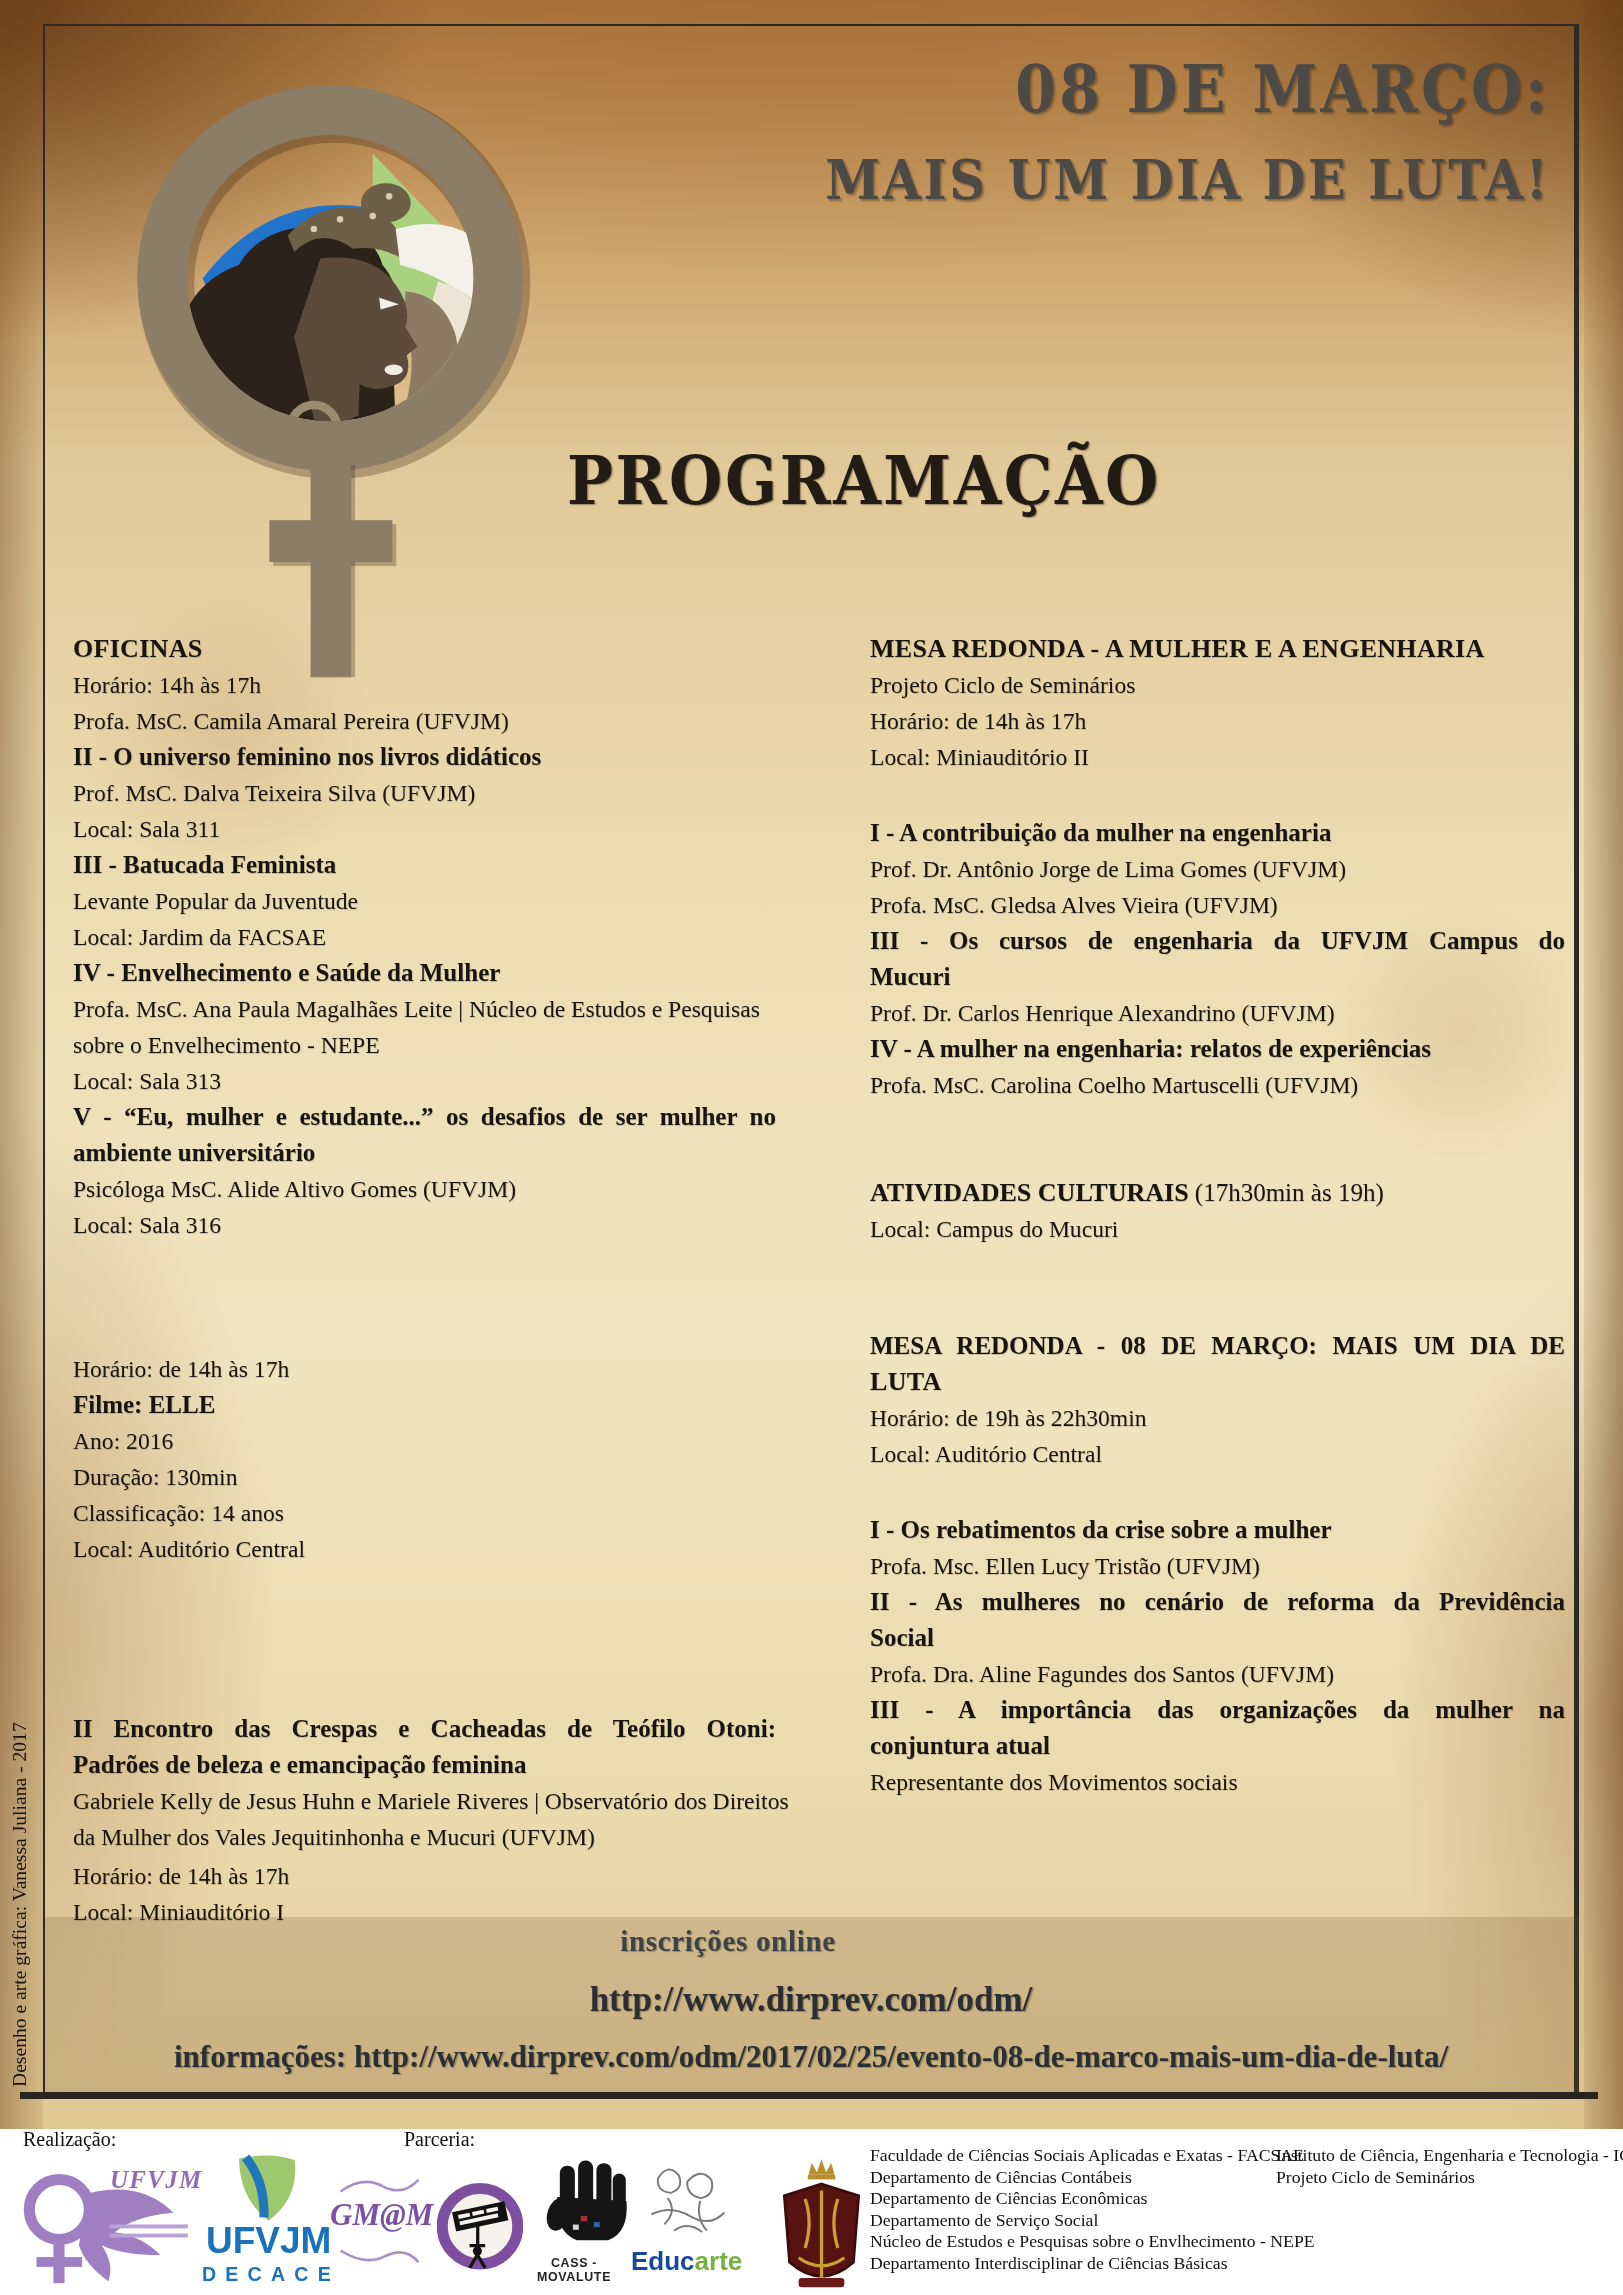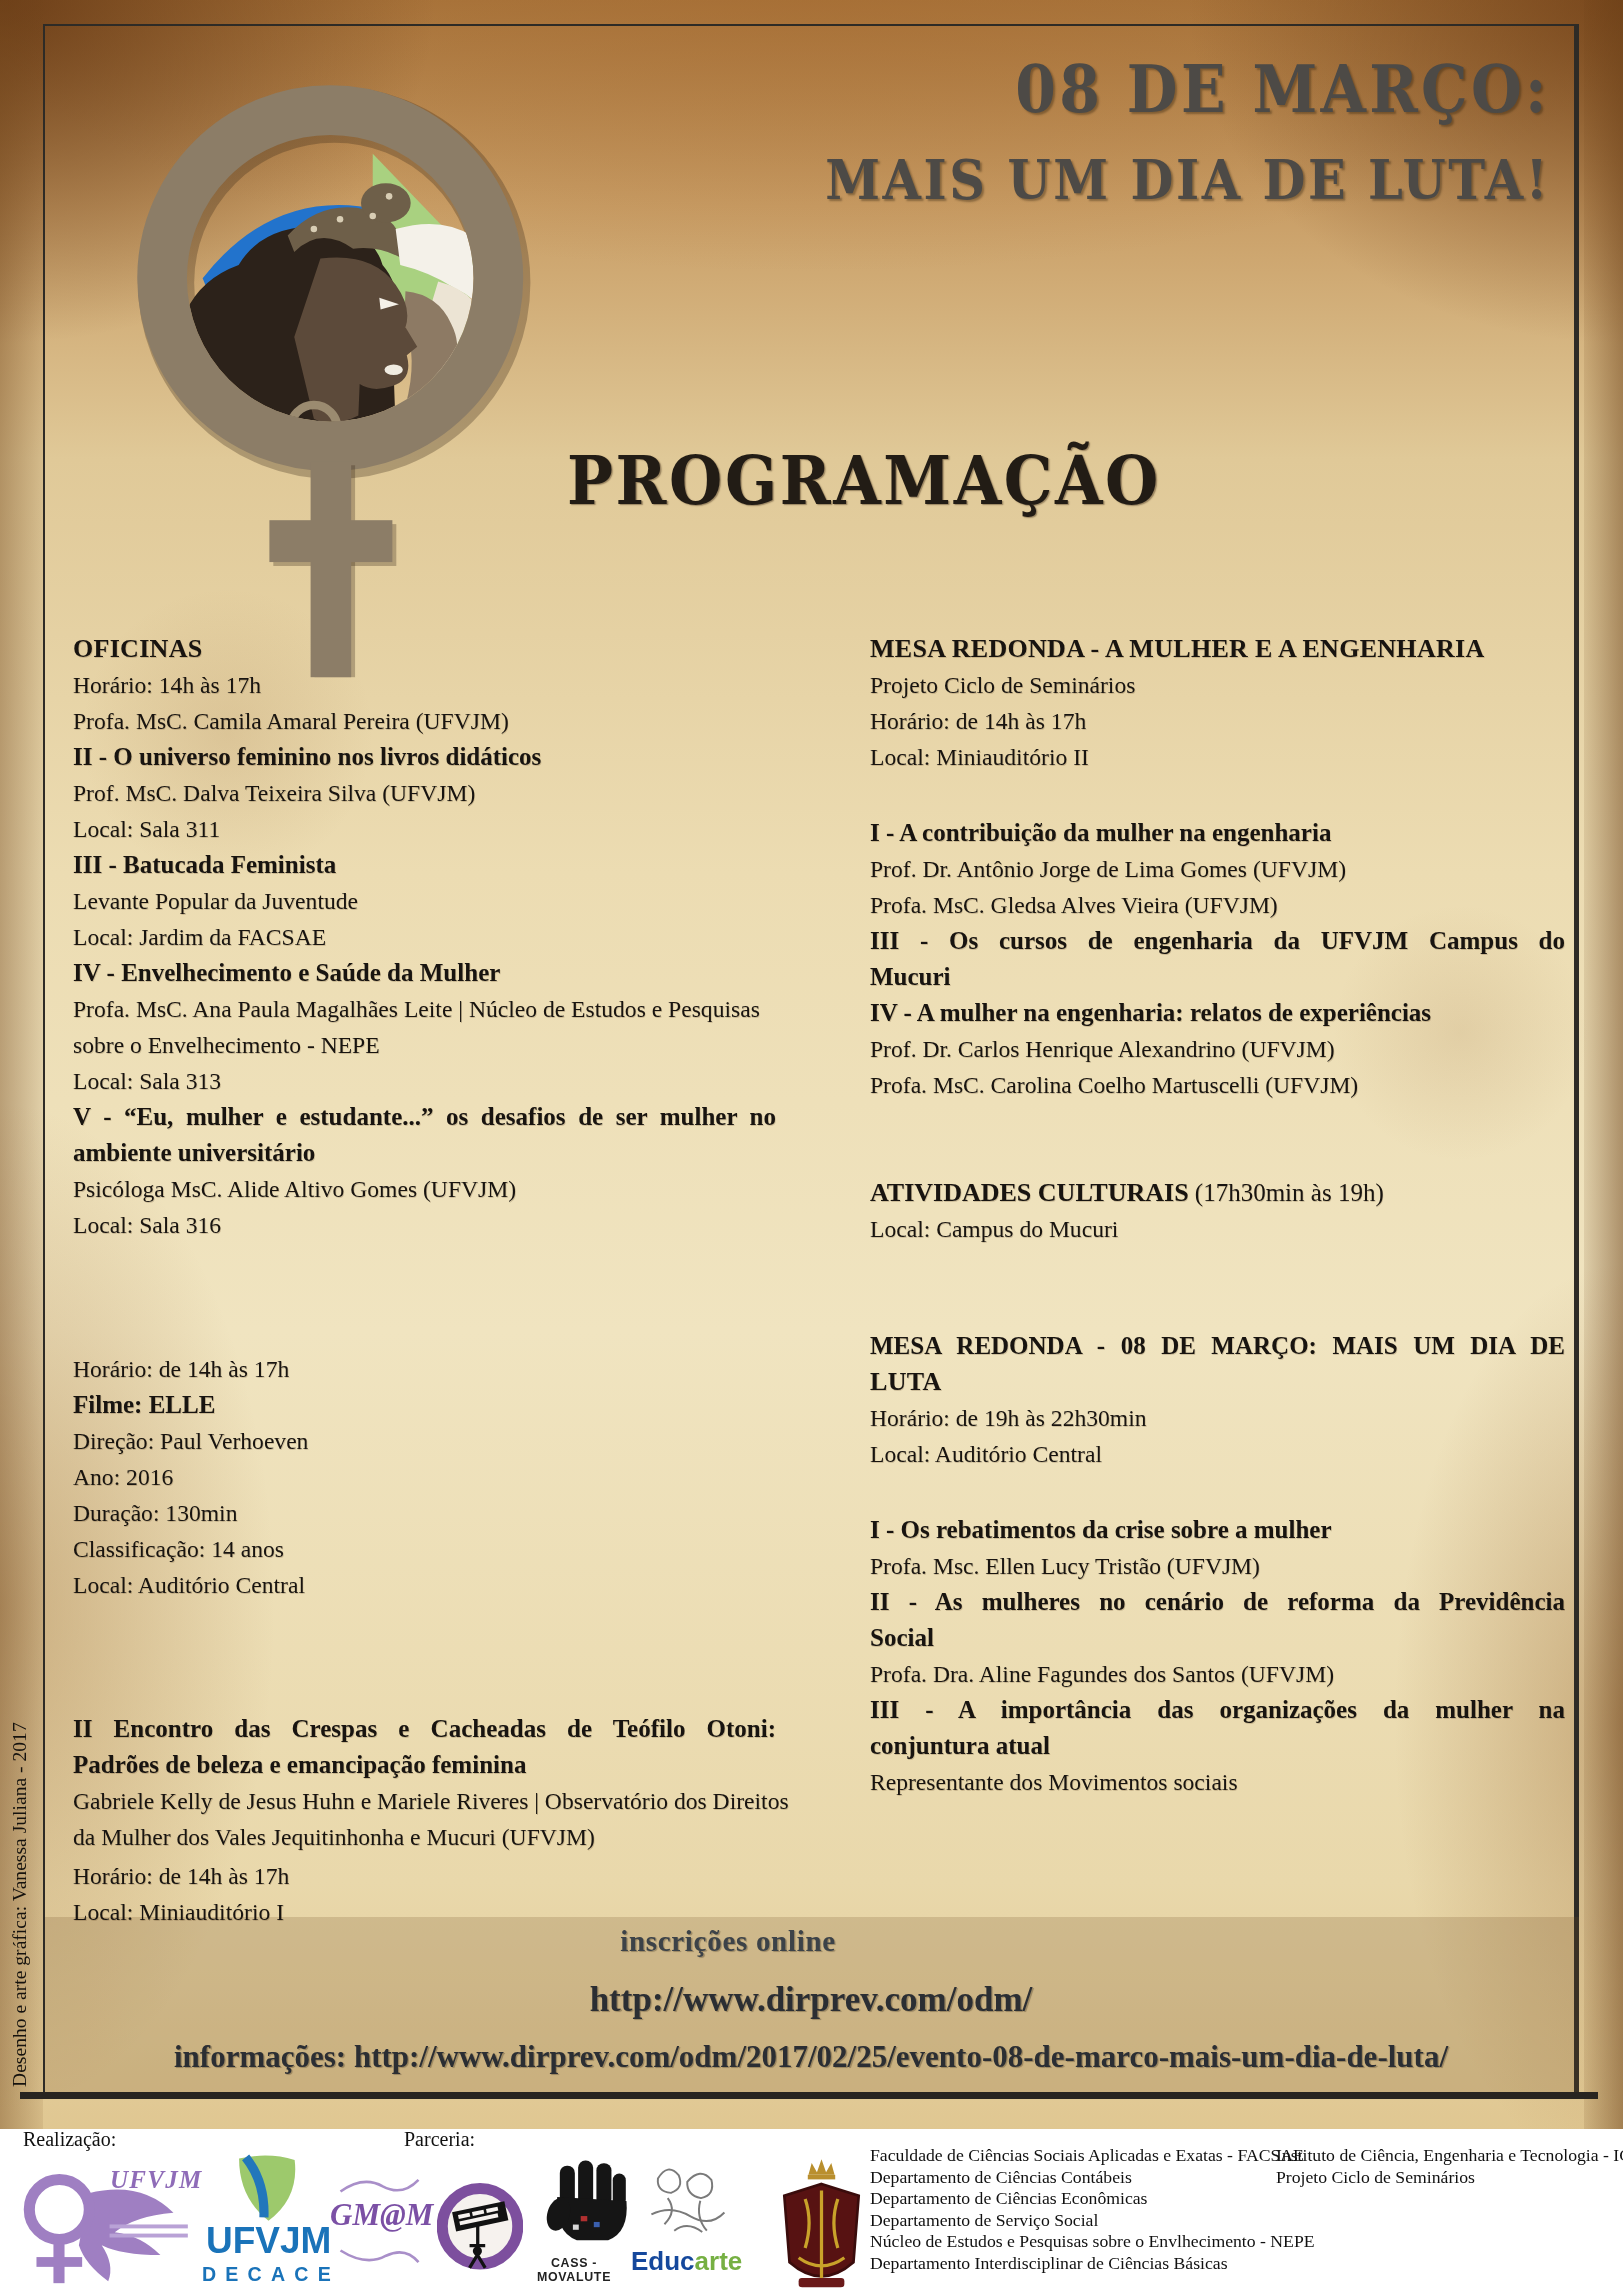--- a/index.html
+++ b/index.html
@@ -141,21 +141,20 @@
       <div class="line t">sobre o Envelhecimento - NEPE</div>
       <div class="line t">Local: Sala 313</div>
       <div class="line bj">V - “Eu, mulher e estudante...” os desafios de ser mulher no</div>
       <div class="line b">ambiente universitário</div>
       <div class="line t">Psicóloga MsC. Alide Altivo Gomes (UFVJM)</div>
       <div class="line t">Local: Sala 316</div>
     </div>
   <div class="section col-left" style="top:1351px;">
       <div class="line t">Horário: de 14h às 17h</div>
       <div class="line b">Filme: ELLE</div>
-      <div class="line t">Direção: Paul Verhoeven</div>
       <div class="line t">Ano: 2016</div>
       <div class="line t">Duração: 130min</div>
       <div class="line t">Classificação: 14 anos</div>
       <div class="line t">Local: Auditório Central</div>
     </div>
   <div class="section col-left" style="top:1711px;">
       <div class="line bj">II Encontro das Crespas e Cacheadas de Teófilo Otoni:</div>
       <div class="line b">Padrões de beleza e emancipação feminina</div>
       <div class="line t">Gabriele Kelly de Jesus Huhn e Mariele Riveres | Observatório dos Direitos</div>
       <div class="line t">da Mulher dos Vales Jequitinhonha e Mucuri (UFVJM)</div>
@@ -170,22 +169,22 @@
       <div class="line t">Projeto Ciclo de Seminários</div>
       <div class="line t">Horário: de 14h às 17h</div>
       <div class="line t">Local: Miniauditório II</div>
     </div>
   <div class="section col-right" style="top:815px;">
       <div class="line b">I - A contribuição da mulher na engenharia</div>
       <div class="line t">Prof. Dr. Antônio Jorge de Lima Gomes (UFVJM)</div>
       <div class="line t">Profa. MsC. Gledsa Alves Vieira (UFVJM)</div>
       <div class="line bj">III - Os cursos de engenharia da UFVJM Campus do</div>
       <div class="line b">Mucuri</div>
+      <div class="line t">Prof. Dr. Carlos Henrique Alexandrino (UFVJM)</div>
       <div class="line b">IV - A mulher na engenharia: relatos de experiências</div>
-      <div class="line t">Prof. Dr. Carlos Henrique Alexandrino (UFVJM)</div>
       <div class="line t">Profa. MsC. Carolina Coelho Martuscelli (UFVJM)</div>
     </div>
 
   <div class="section col-right" style="top:1175px;">
     <div class="mixed-line"><span class="bold-part">ATIVIDADES CULTURAIS</span><span class="reg-part"> (17h30min às 19h)</span></div>
     <div class="line t">Local: Campus do Mucuri</div>
   </div>
 
   <div class="section col-right" style="top:1328px;">
       <div class="line bj">MESA REDONDA - 08 DE MARÇO: MAIS UM DIA DE</div>

